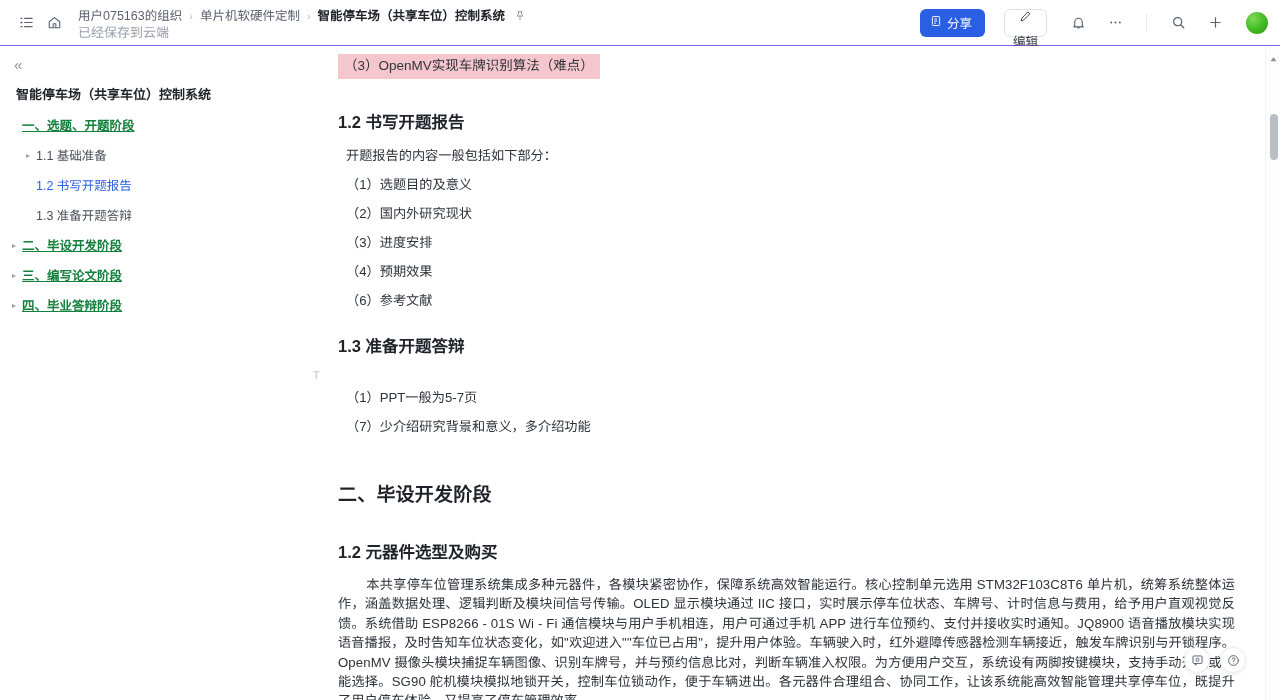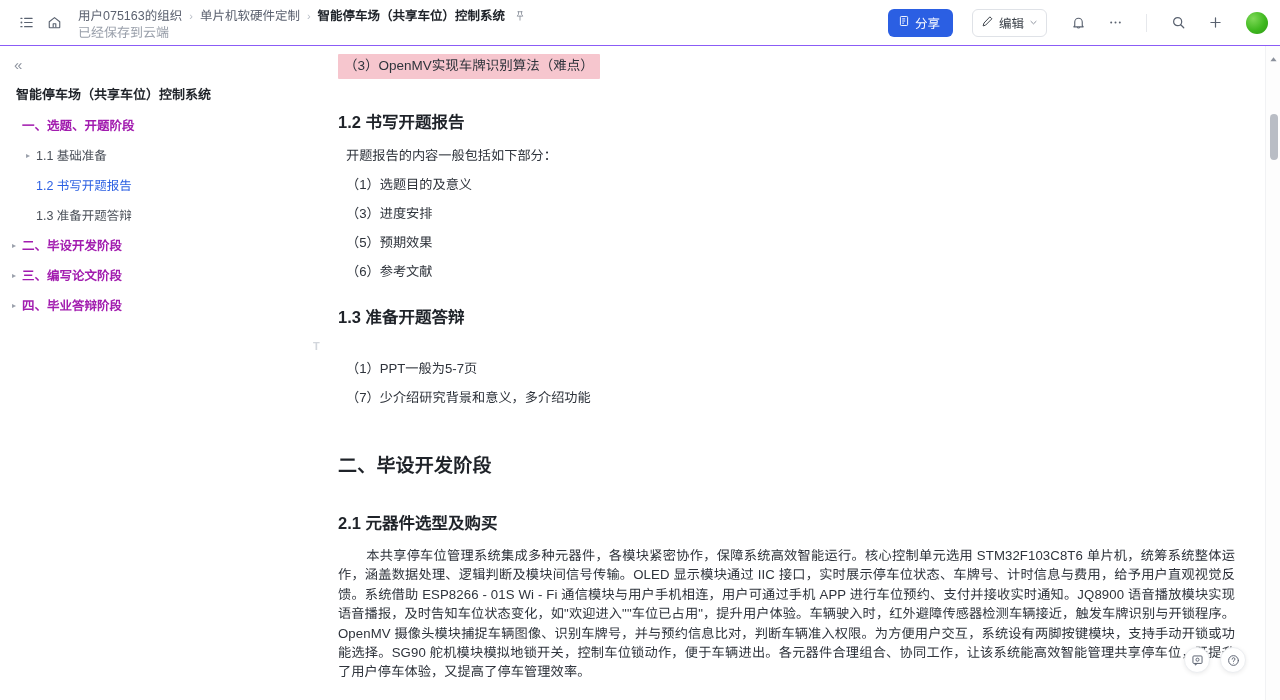--- a/index.html
+++ b/index.html
@@ -46,21 +46,21 @@
   .share-btn {
     height: 28px; padding: 0 13px 0 10px;
     background: #2b5fe3; color: #fff; border: none; border-radius: 6px;
     font-size: 12.5px; display: flex; align-items: center; gap: 5px;
     font-family: inherit; cursor: pointer;
   }
   .edit-btn {
     height: 28px; padding: 0 8px; margin-left: 10px;
     background: #fff; color: #3a4048; border: 1px solid #dfe2e7; border-radius: 6px;
     font-size: 12.5px; display: flex; align-items: center; gap: 5px;
-    font-family: inherit; cursor: pointer;
+    font-family: inherit; cursor: pointer; flex-direction: column;
   }
   .tb-sep { width: 1px; height: 18px; background: #e6e8ec; margin: 0 8px; }
   .avatar {
     width: 22px; height: 22px; border-radius: 50%;
     background: radial-gradient(circle at 33% 30%, #7ed957 0%, #3fb81f 55%, #2e9915 100%);
     margin-left: 8px; flex: 0 0 auto;
   }
 
   
   .sidebar {
@@ -79,21 +79,21 @@
     display: flex; align-items: flex-start;
     font-size: 12.5px; line-height: 20px;
     padding: 5px 16px 5px 8px;
     color: #3a4048; cursor: pointer; position: relative;
   }
   .caret {
     width: 12px; flex: 0 0 12px; color: #9aa0ab; font-size: 8px;
     line-height: 20px; text-align: center; margin-right: 2px; user-select: none;
   }
   .tree-label { flex: 1; }
-  .lvl1 > .tree-label { font-weight: bold; color: #a21caf; }
+  .lvl1 > .tree-label { font-weight: bold; color: #15803d; text-decoration: underline; }
   .lvl2 { padding-left: 22px; }
   .lvl2 > .tree-label { color: #4a5059; }
   .lvl2.sel > .tree-label { color: #2b5fe3; }
   .lvl2.nocaret { padding-left: 36px; }
 
   
   .doc {
     position: absolute; top: 46px; left: 305px; width: 960px; height: 654px;
     background: #fff; overflow: hidden;
   }
@@ -312,41 +312,42 @@
 
 <div class="doc">
   <div class="page">
 
     <div class="hl-line">（3）OpenMV实现车牌识别算法（难点）</div>
 
     <div class="block">
       <h3 class="h-sub">1.2 书写开题报告</h3>
       <p class="li intro">开题报告的内容一般包括如下部分：</p>
       <p class="li">（1）选题目的及意义</p>
+      <p class="li">（2）国内外研究现状</p>
       <p class="li">（3）进度安排</p>
-      <p class="li">（5）预期效果</p>
+      <p class="li">（4）预期效果</p>
       <p class="li">（6）参考文献</p>
     </div>
 
     <div class="block" style="margin-top:14px">
       <h3 class="h-sub h-sub-tight">1.3 准备开题答辩</h3>
     </div>
 
     <div class="quote-wrap">
       <span class="gutter-t">T</span>
     </div>
 
     <div class="block" style="margin-top:24px">
       <p class="li">（1）PPT一般为5-7页</p>
       <p class="li">（7）少介绍研究背景和意义，多介绍功能</p>
     </div>
 
     <div class="block">
       <h2 class="h-sec">二、毕设开发阶段</h2>
-      <h3 class="h-sub">2.1 元器件选型及购买</h3>
+      <h3 class="h-sub">1.2 元器件选型及购买</h3>
       <p class="body"><span class="indent"></span><span>本共享停车位管理系统集成多种元器件，各模块紧密协作，保障系统高效智能运行。核心控制单元选用 STM32F103C8T6 单片机，统筹系统整体运作，涵盖数据处理、逻辑判断及模块间信号传输。OLED 显示模块通过 IIC 接口，实时展示停车位状态、车牌号、计时信息与费用，给予用户直观视觉反馈。系统借助 ESP8266 - 01S Wi - Fi 通信模块与用户手机相连，用户可通过手机 APP 进行车位预约、支付并接收实时通知。JQ8900 语音播放模块实现语音播报，及时告知车位状态变化，如"欢迎进入""车位已占用"，提升用户体验。车辆驶入时，红外避障传感器检测车辆接近，触发车牌识别与开锁程序。OpenMV 摄像头模块捕捉车辆图像、识别车牌号，并与预约信息比对，判断车辆准入权限。为方便用户交互，系统设有两脚按键模块，支持手动开锁或功能选择。SG90 舵机模块模拟地锁开关，控制车位锁动作，便于车辆进出。各元器件合理组合、协同工作，让该系统能高效智能管理共享停车位，既提升了用户停车体验，又提高了停车管理效率。</span></p>
     </div>
 
   </div>
 </div>
 
 <div class="scrollbar">
   <div class="sb-arrow">
     <svg width="9" height="9" viewBox="0 0 10 10" fill="currentColor">
         <path d="M5 2.6 8.4 7H1.6z"></path>

